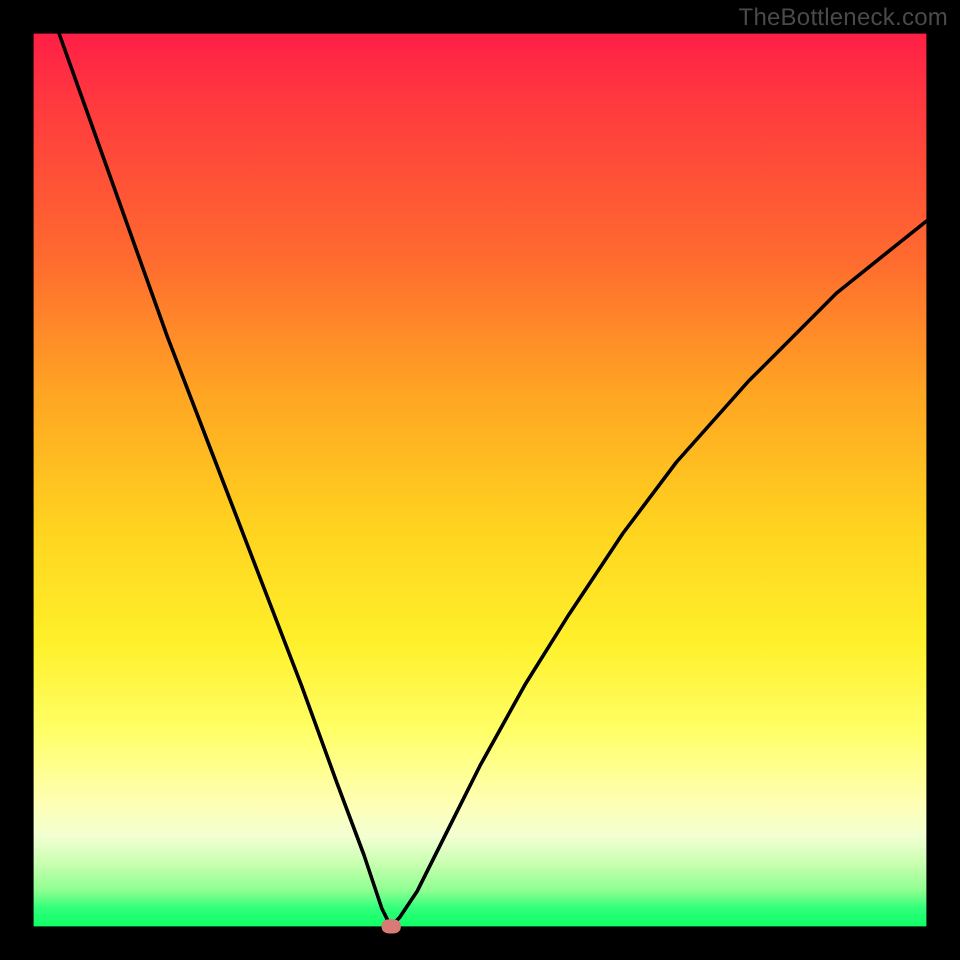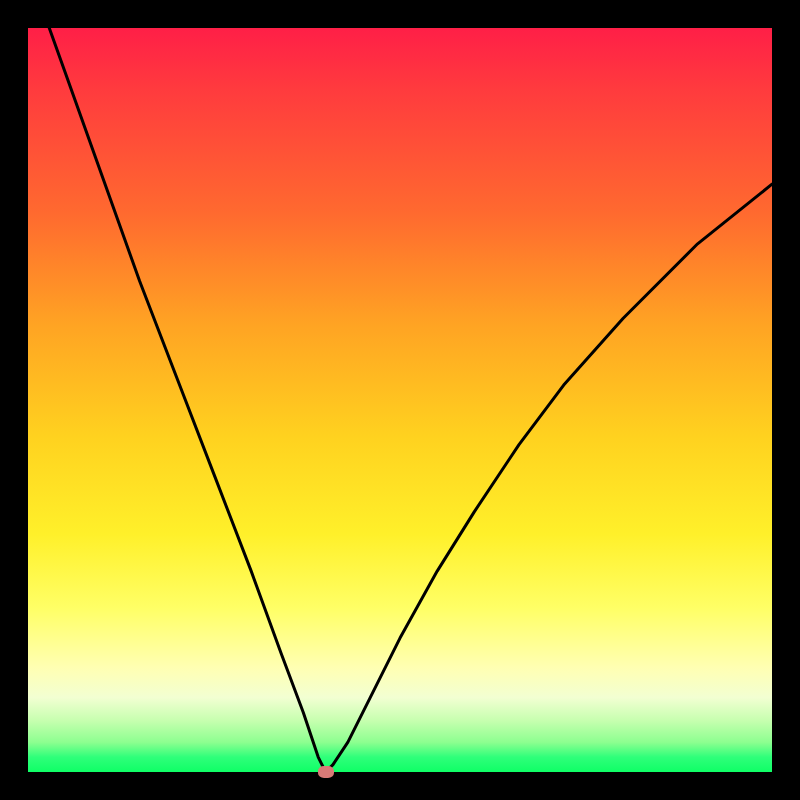--- a/index.html
+++ b/index.html
@@ -73,13 +73,14 @@
   <div class="plot-area">
 
     <svg class="curve" viewBox="0 0 744 744" preserveAspectRatio="none">
       <path id="curve-path" fill="none" stroke="#000" stroke-width="3" stroke-linecap="round" stroke-linejoin="round" d="M0.0 -59.5 L37.2 44.6 L74.4 148.8 L111.6 253.0 L148.8 349.7 L186.0 446.4 L223.2 543.1 L253.0 625.0 L275.3 684.5 L290.2 729.1 L297.6 744.0 L305.0 736.6 L319.9 714.2 L342.2 669.6 L372.0 610.1 L409.2 543.1 L446.4 483.6 L491.0 416.6 L535.7 357.1 L595.2 290.2 L669.6 215.8 L744.0 156.2"></path>
     </svg>
 
     <div id="marker" class="marker" style="left: 297.6px; top: 744px;"></div>
 
   </div>
 
+  <div class="watermark">TheBottleneck.com</div>
 </div>
 
 </body></html>

